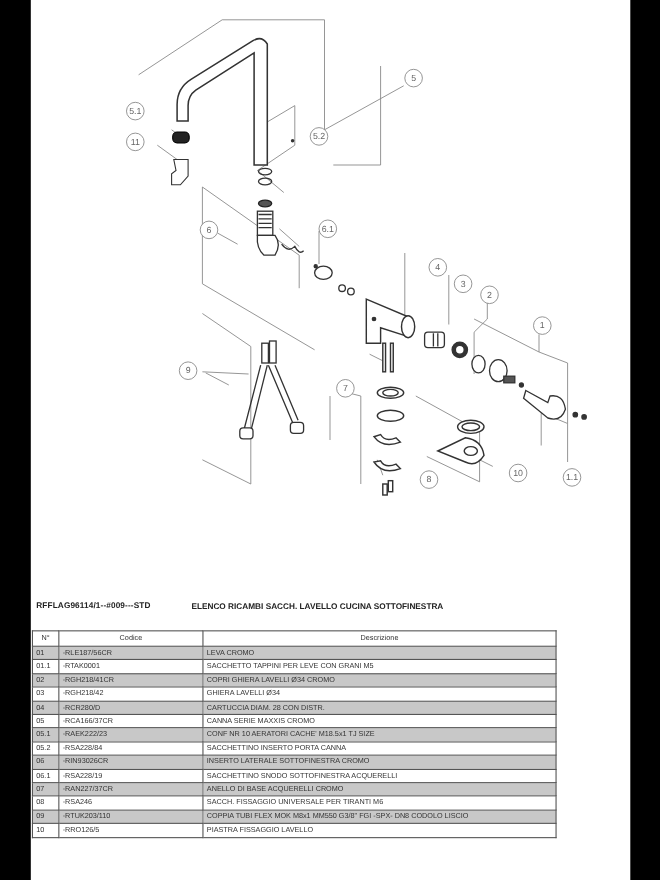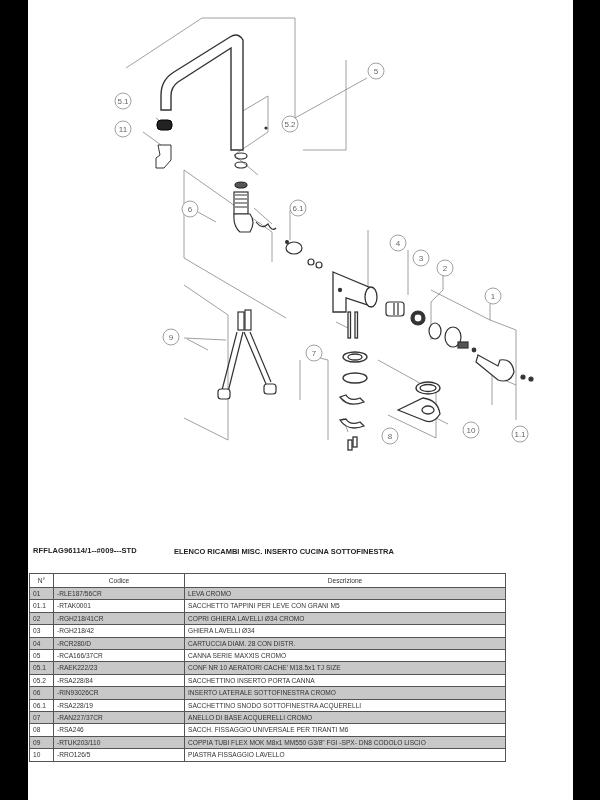--- a/index.html
+++ b/index.html
@@ -171,21 +171,21 @@
         <text x="286" y="353">7</text>
         <text x="362" y="436">8</text>
         <text x="443" y="430">10</text>
         <text x="492" y="434">1.1</text>
       </g>
     </svg>
   </div>
 
   <div class="doc-code">RFFLAG96114/1--#009---STD</div>
   <div class="doc-title">
-    <div>ELENCO RICAMBI MISC. INSERTO CUCINA SOTTOFINESTRA</div>
+    <div>ELENCO RICAMBI SACCH. LAVELLO CUCINA SOTTOFINESTRA</div>
   </div>
 
   <table class="parts">
     <thead>
       <tr>
         <th>N°</th>
         <th>Codice</th>
         <th>Descrizione</th>
       </tr>
     </thead>

